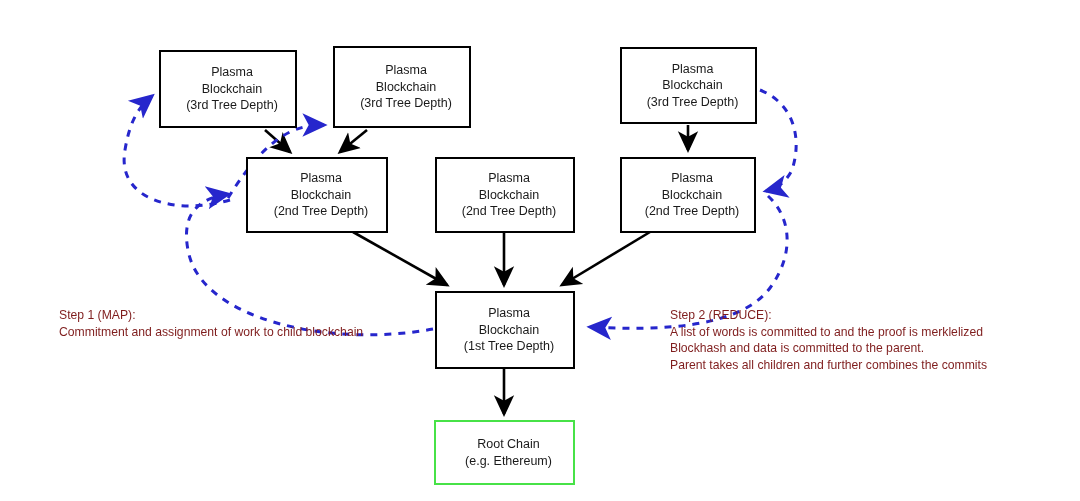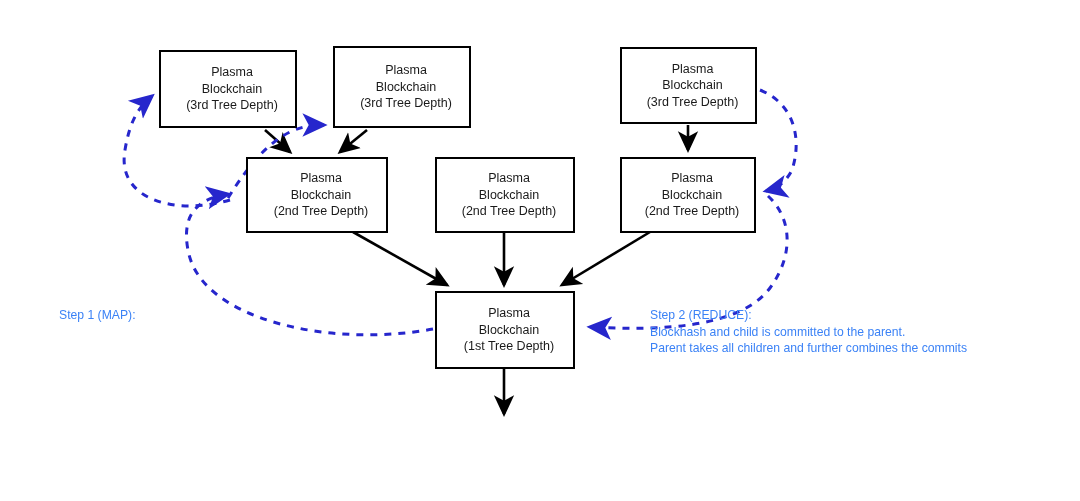--- a/index.html
+++ b/index.html
@@ -45,21 +45,21 @@
   }
   .node.root {
     border: 2px solid #47e247;
   }
   .node .ln {
     display: block;
     white-space: nowrap;
   }
   .note {
     position: absolute;
-    color: #3b82f6;
+    color: #7f1d1d;
     font-size: 12.2px;
     line-height: 16.6px;
     white-space: nowrap;
     z-index: 4;
   }
   .note .ln {
     display: block;
   }
 </style>
 </head>
@@ -137,24 +137,30 @@
     <span class="ln">Blockchain</span>
     <span class="ln">(2nd Tree Depth)</span>
   </div>
 
   <div class="node" style="left:435px; top:291px; width:140px; height:78px;">
     <span class="ln">Plasma</span>
     <span class="ln">Blockchain</span>
     <span class="ln">(1st Tree Depth)</span>
   </div>
 
+  <div class="node root" style="left:434px; top:420px; width:141px; height:65px;">
+    <span class="ln">Root Chain</span>
+    <span class="ln">(e.g. Ethereum)</span>
+  </div>
 
   <div class="note" style="left:59px; top:307px;">
     <span class="ln">Step 1 (MAP):</span>
+    <span class="ln">Commitment and assignment of work to child blockchain</span>
   </div>
 
-  <div class="note" style="left:650px; top:307px;">
+  <div class="note" style="left:670px; top:307px;">
     <span class="ln">Step 2 (REDUCE):</span>
-    <span class="ln">Blockhash and child is committed to the parent.</span>
+    <span class="ln">A list of words is committed to and the proof is merklelized</span>
+    <span class="ln">Blockhash and data is committed to the parent.</span>
     <span class="ln">Parent takes all children and further combines the commits</span>
   </div>
 
 </div>
 
 </body></html>

